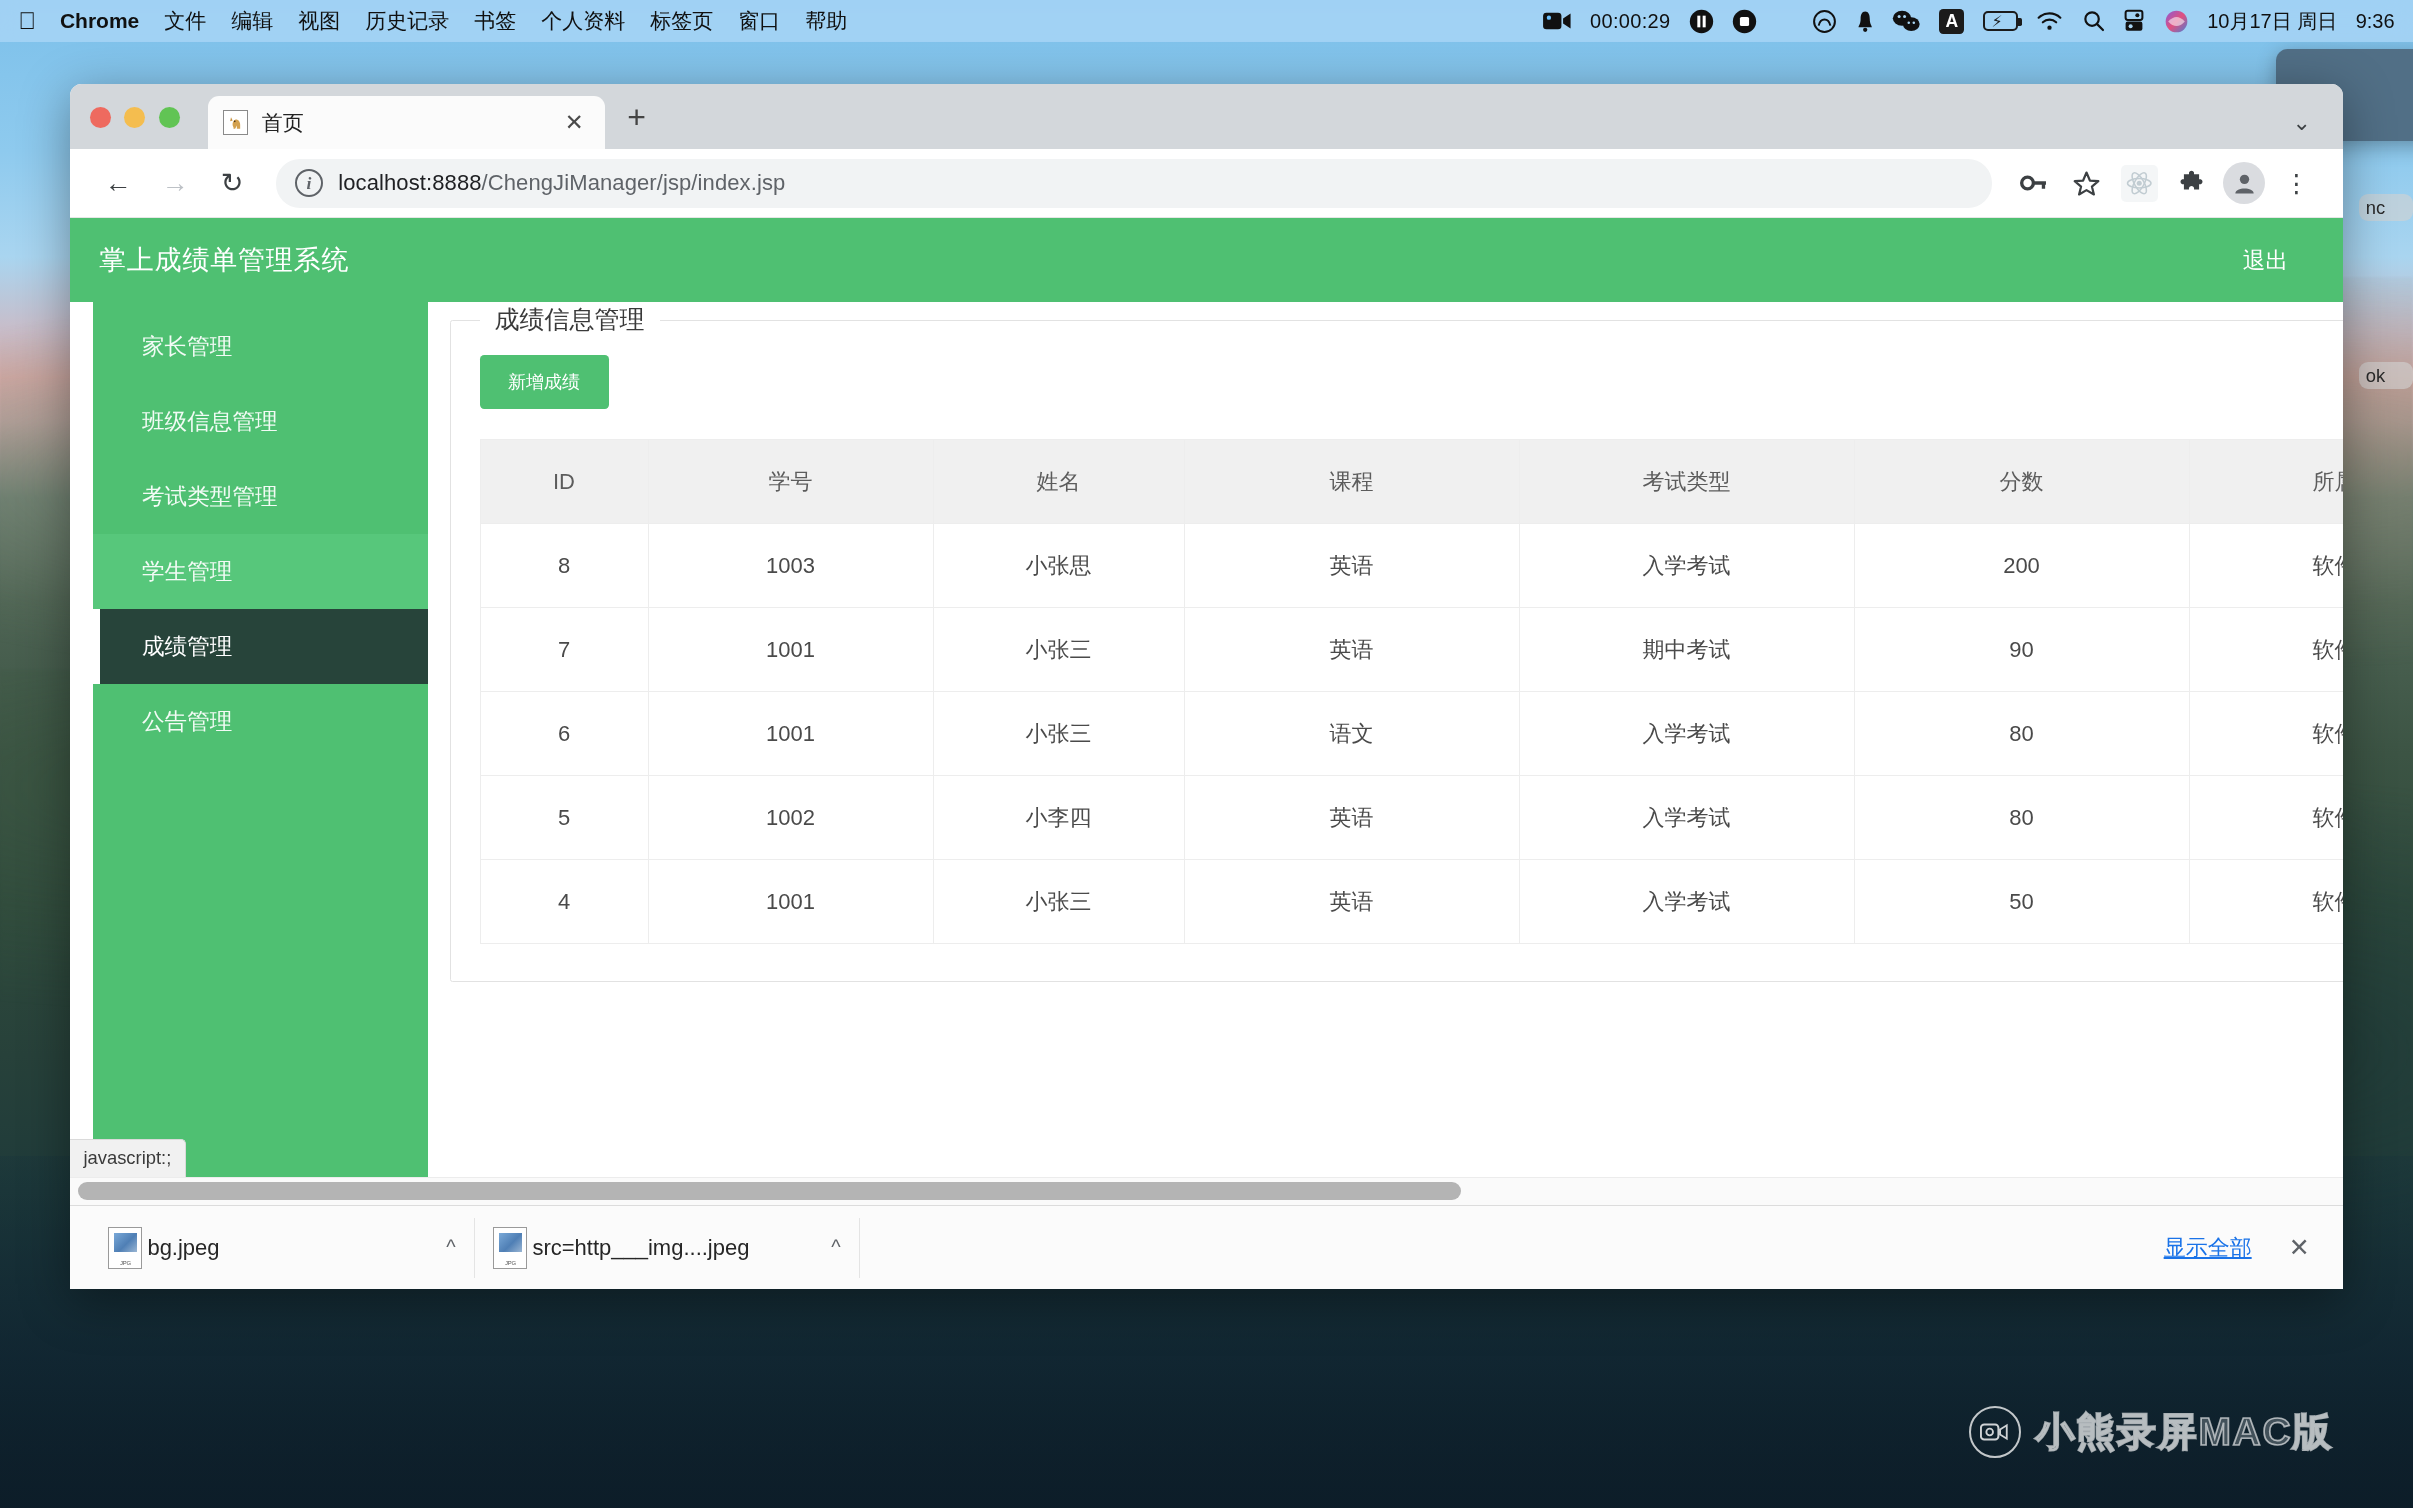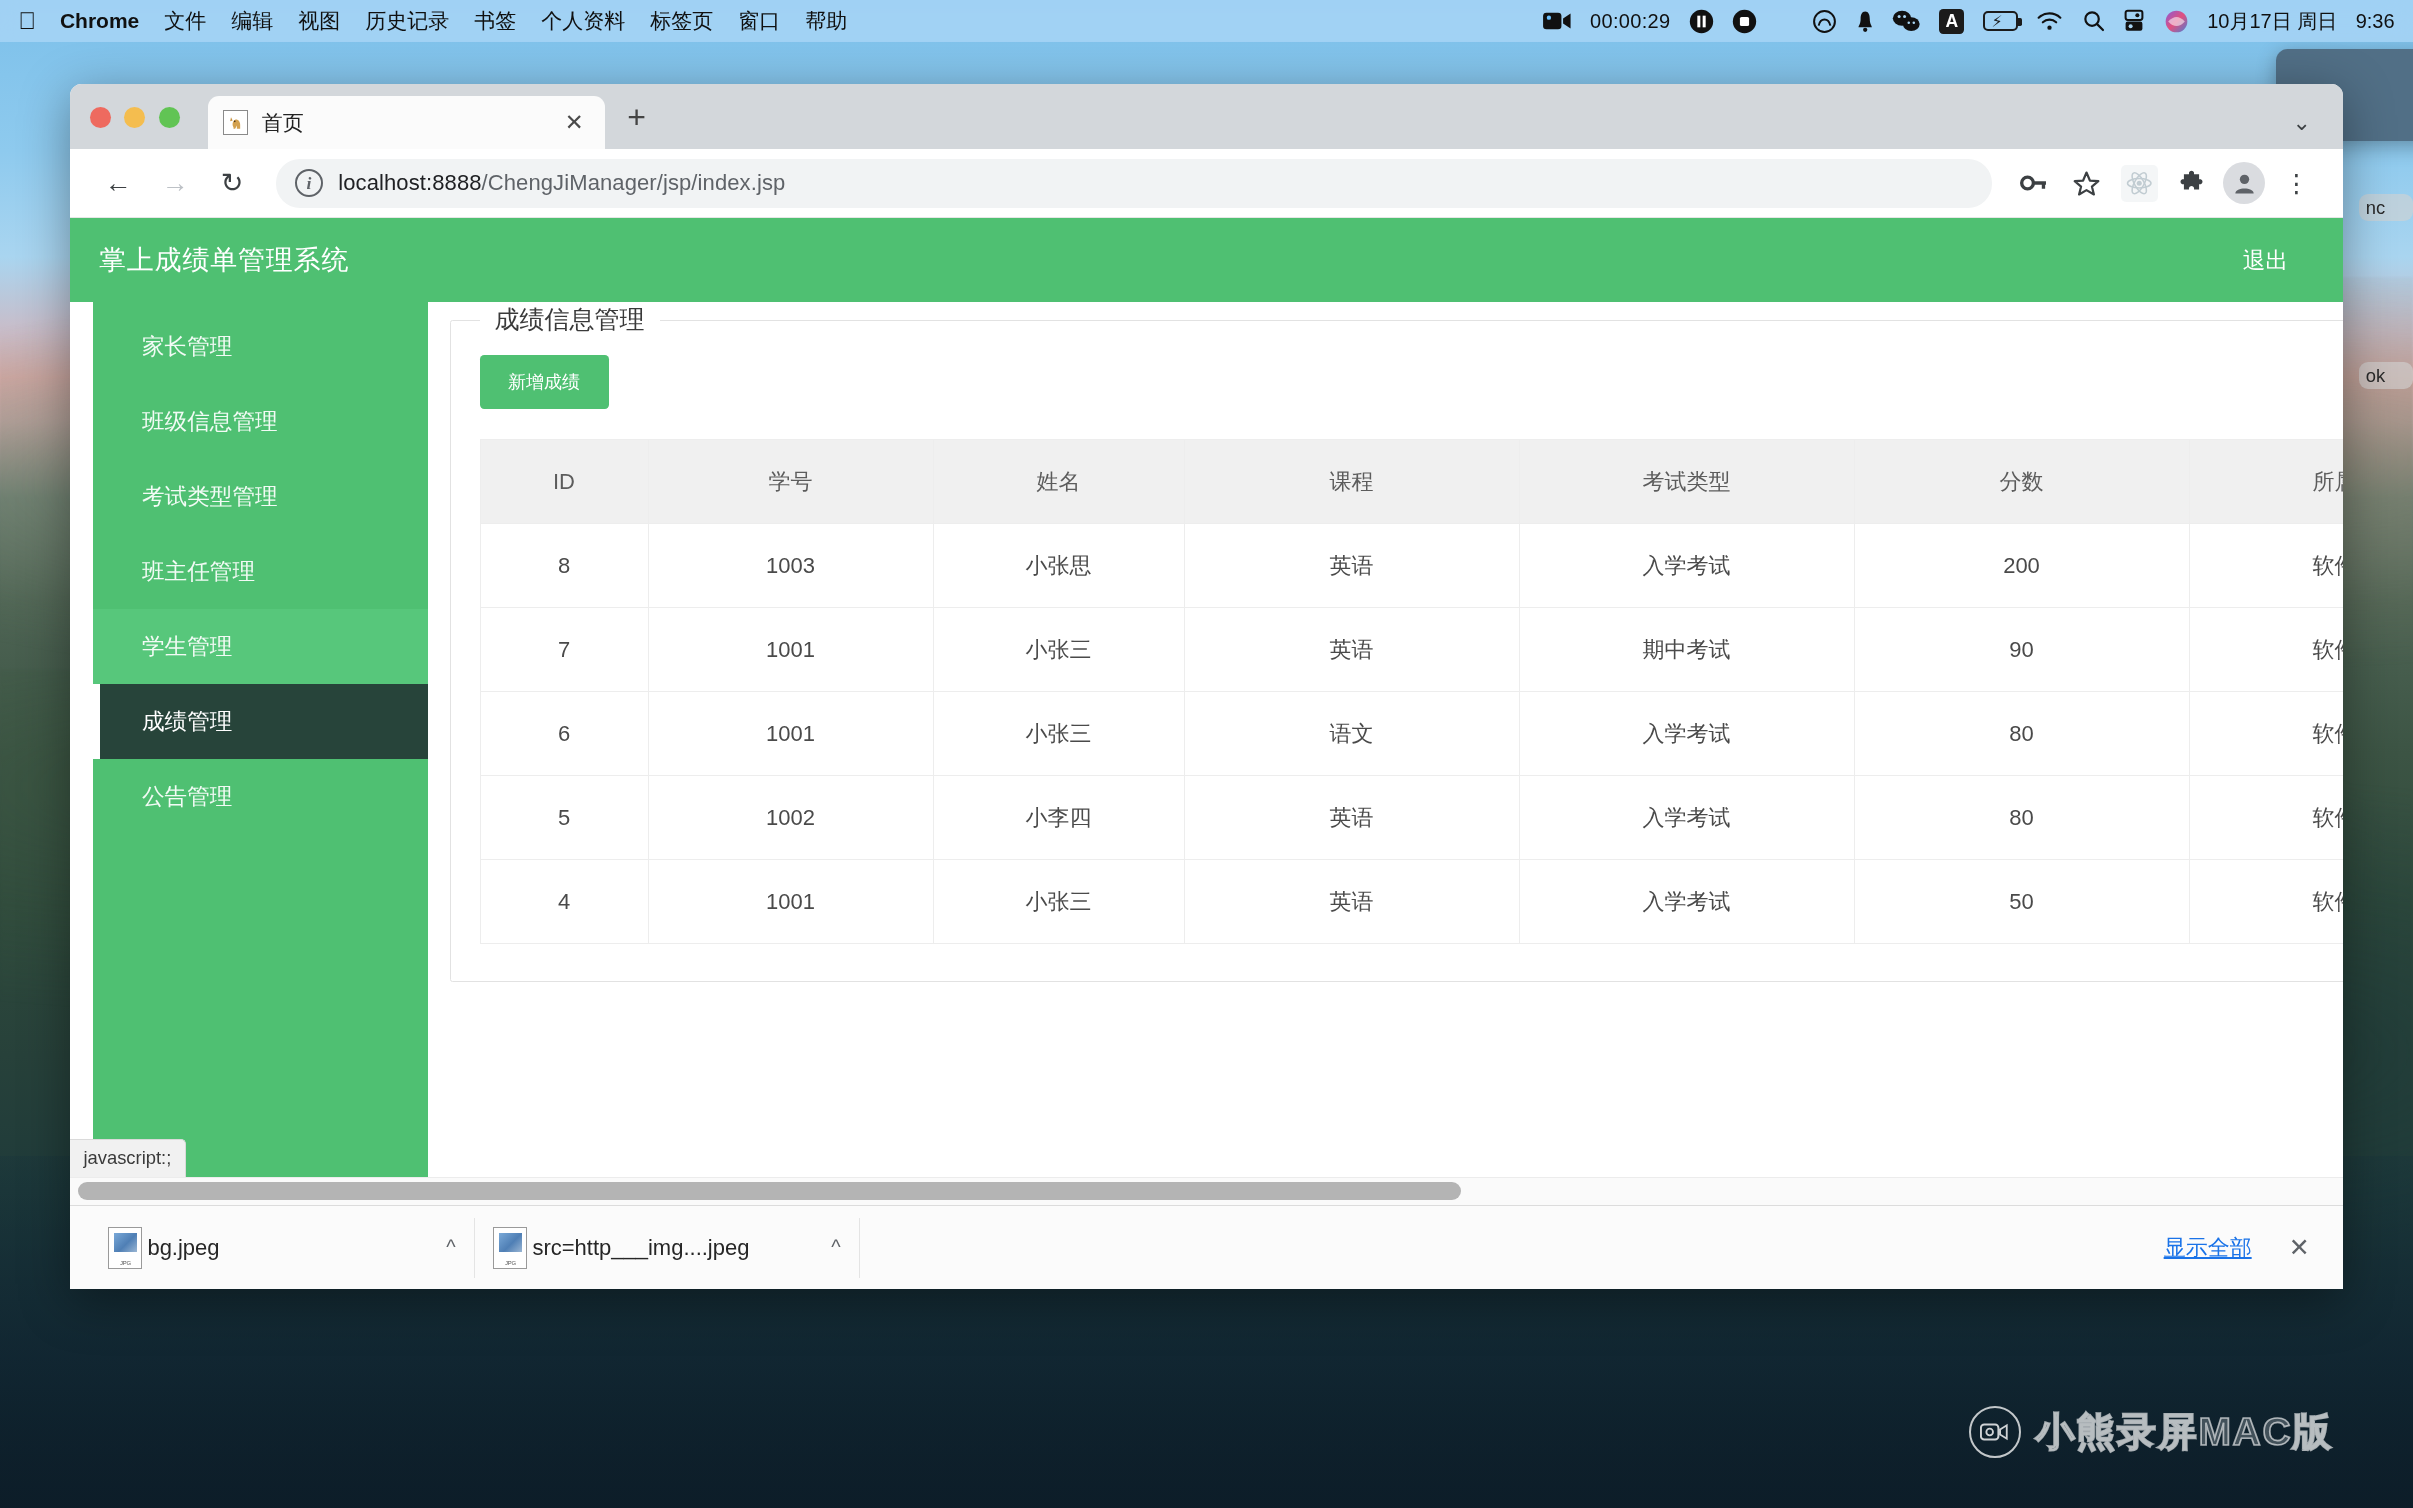--- a/index.html
+++ b/index.html
@@ -474,21 +474,20 @@
         <span class="brand">掌上成绩单管理系统</span>
         <span class="logout">退出</span>
       </div>
 
       <div id="appbody">
 
         <div id="sidebar">
           <div class="navitem">家长管理</div>
           <div class="navitem">班级信息管理</div>
           <div class="navitem">考试类型管理</div>
-          <div class="navitem">班主任管理</div>
           <div class="navitem hover">学生管理</div>
           <div class="navitem active">成绩管理</div>
           <div class="navitem">公告管理</div>
         </div>
 
         <div id="content">
           <div class="panel">
             <div class="panel-legend">成绩信息管理</div>
             <div class="btn-add">新增成绩</div>
 

